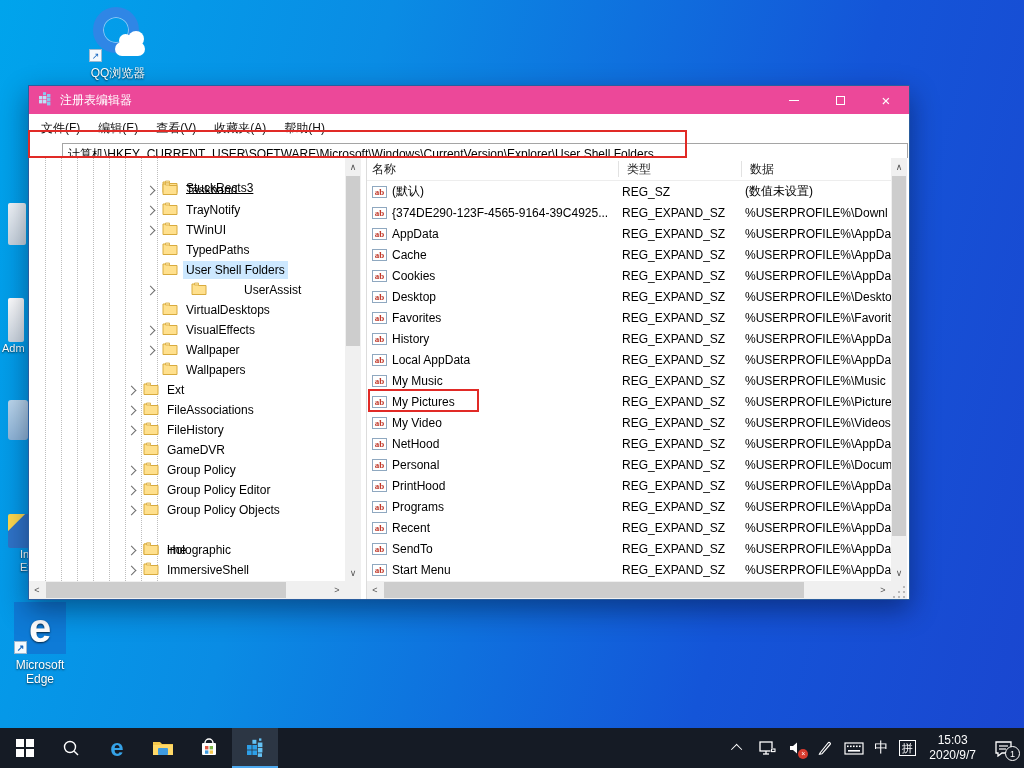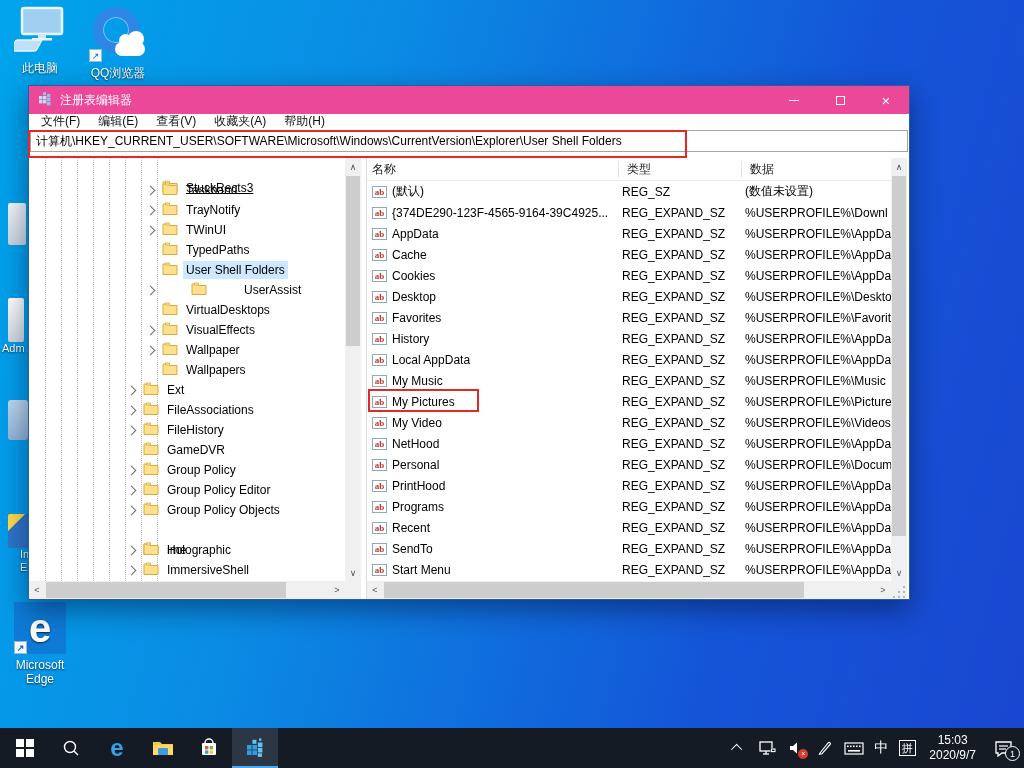--- a/index.html
+++ b/index.html
@@ -30,25 +30,25 @@
   
   .window{position:absolute;left:28px;top:85px;width:882px;height:515px;background:#fff;
     border:1px solid #2a5d9e;box-shadow:0 10px 26px rgba(0,10,40,.45);}
   .titlebar{height:28px;background:#ec4899;display:flex;align-items:center;color:#fff;font-size:12px;}
   .titlebar .app-icon{margin:0 8px 0 9px;}
   .controls{margin-left:auto;display:flex;height:100%;}
   .ctl{width:46px;height:100%;display:flex;align-items:center;justify-content:center;color:#fff;}
   .ctl .min-glyph{width:10px;height:1px;background:#fff;}
   .ctl .max-glyph{width:9px;height:9px;border:1px solid #fff;}
   .ctl .close-glyph{font-size:15px;line-height:1;}
-  .menubar{height:15px;display:flex;align-items:center;font-size:12px;color:#111;padding-left:3px;}
+  .menubar{height:28px;display:flex;align-items:center;font-size:12px;color:#111;padding-left:3px;}
   .menu-item{padding:0 9px;}
   .addressbar{height:24px;padding:1px 1px 0 1px;}
   .address-input{height:22px;border:1px solid #a5a5a5;font-size:12px;line-height:20px;padding-left:5px;
-    white-space:nowrap;overflow:hidden;color:#000;}
+    white-space:nowrap;overflow:hidden;color:#000;margin-left:32px;}
   .annotation{position:absolute;border:2px solid #e12a26;z-index:6;pointer-events:none;}
   .addr-annotation{left:-1px;top:44px;width:659px;height:28px;}
   .win-body{position:absolute;left:0;right:0;top:72px;bottom:0;background:#fff;overflow:hidden;}
 
   
   .tree-pane{position:absolute;left:0;top:0;width:332px;bottom:0;background:#fff;}
   .guide{position:absolute;top:0;bottom:18px;width:0;border-left:1px dotted #bdbdbd;}
   .tree-row{position:absolute;height:20px;display:flex;align-items:center;font-size:12px;color:#000;white-space:nowrap;}
   .chev{width:7px;height:7px;border-right:1.5px solid #6d6d6d;border-bottom:1.5px solid #6d6d6d;
     transform:rotate(-45deg);margin-right:8px;flex:none;}
@@ -102,33 +102,20 @@
   .ac-wrap{position:relative;width:30px;height:40px;display:flex;align-items:center;justify-content:center;}
   .ac-badge{position:absolute;right:-2px;bottom:7px;width:15px;height:15px;border:1px solid #fff;border-radius:50%;
     background:#151b25;font-size:9px;display:flex;align-items:center;justify-content:center;}
   .chev-up{width:8px;height:8px;border-left:1.5px solid #fff;border-top:1.5px solid #fff;transform:rotate(45deg) translateY(2px);}
 </style>
 </head>
 <body>
 
 <div class="stage">
 
-  <div class="desk-icon" style="left:8px;top:6px;width:64px;">
-    <span>
-      <svg width="52" height="48" viewBox="0 0 52 48">
-        <rect x="8" y="2" width="40" height="26" rx="2" fill="#9fd0f2" stroke="#e9f5fd" stroke-width="2.5"></rect>
-        <rect x="24" y="28" width="8" height="4" fill="#cfe7f8"></rect>
-        <rect x="18" y="32" width="20" height="2.5" fill="#e9f5fd"></rect>
-        <g transform="skewX(-28)">
-            <rect x="20" y="34" width="26" height="11" rx="1.5" fill="#bfe0f5" stroke="#e9f5fd" stroke-width="1.5"></rect>
-          </g>
-      </svg>
-    </span>
-    <span class="lbl">此电脑</span>
-  </div>
 
   <div class="desk-icon" style="left:84px;top:6px;width:68px;">
     <span class="qq-wrap">
       <span class="qq-ring"></span>
       <span class="qq-cloud"></span>
       <span class="shortcut-badge">↗</span>
     </span>
     <span class="lbl">QQ浏览器</span>
   </div>
 

